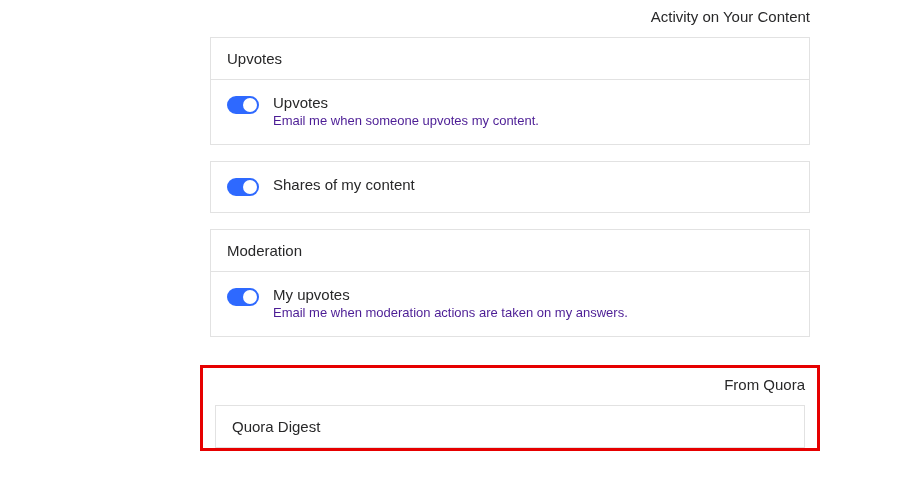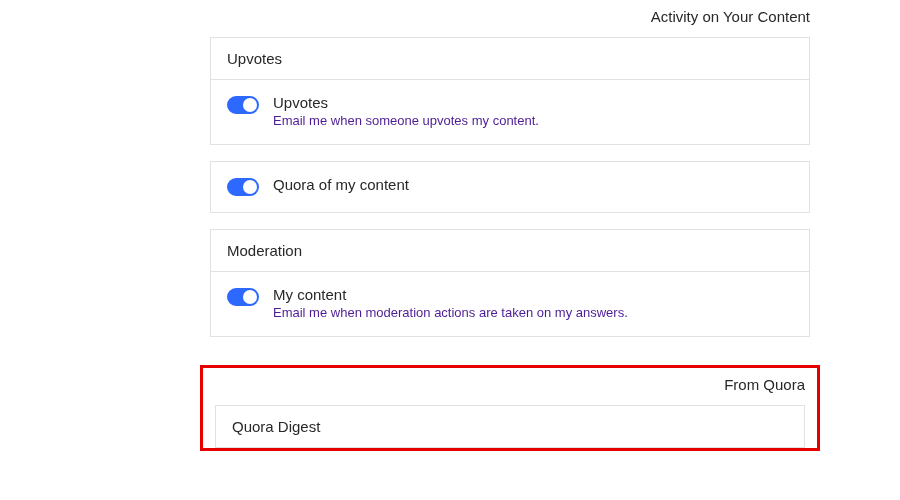--- a/index.html
+++ b/index.html
@@ -113,33 +113,33 @@
       </div>
     </div>
   </div>
 
   <div class="card">
     <div class="card-body">
       <div class="toggle">
         <div class="knob"></div>
       </div>
       <div class="item-text">
-        <div class="item-label">Quora of my content</div>
+        <div class="item-label">Shares of my content</div>
       </div>
     </div>
   </div>
 
   <div class="card">
     <div class="card-header">Moderation</div>
     <div class="card-body">
       <div class="toggle">
         <div class="knob"></div>
       </div>
       <div class="item-text">
-        <div class="item-label">My content</div>
+        <div class="item-label">My upvotes</div>
         <div class="item-desc">Email me when moderation actions are taken on my answers.</div>
       </div>
     </div>
   </div>
 </div>
 
 <div class="highlight-box">
   <div class="section-title">From Quora</div>
   <div class="card">
     <div class="card-header">Quora Digest</div>

